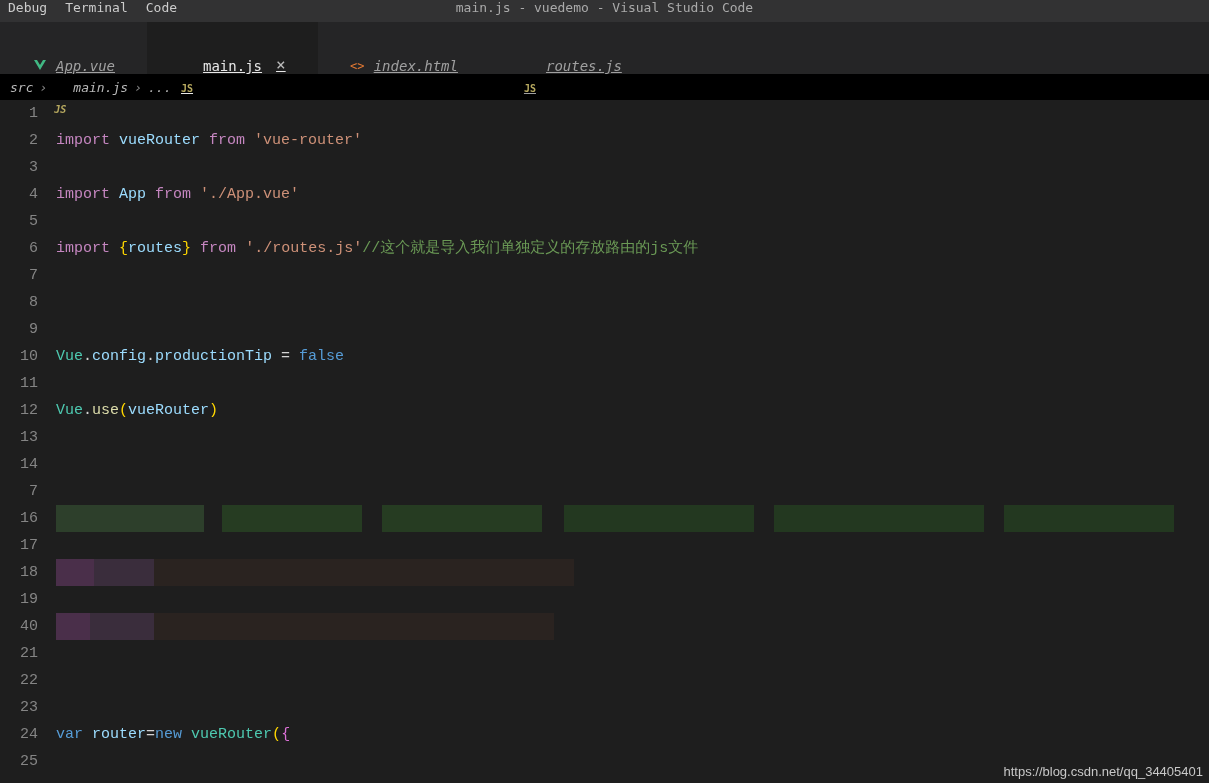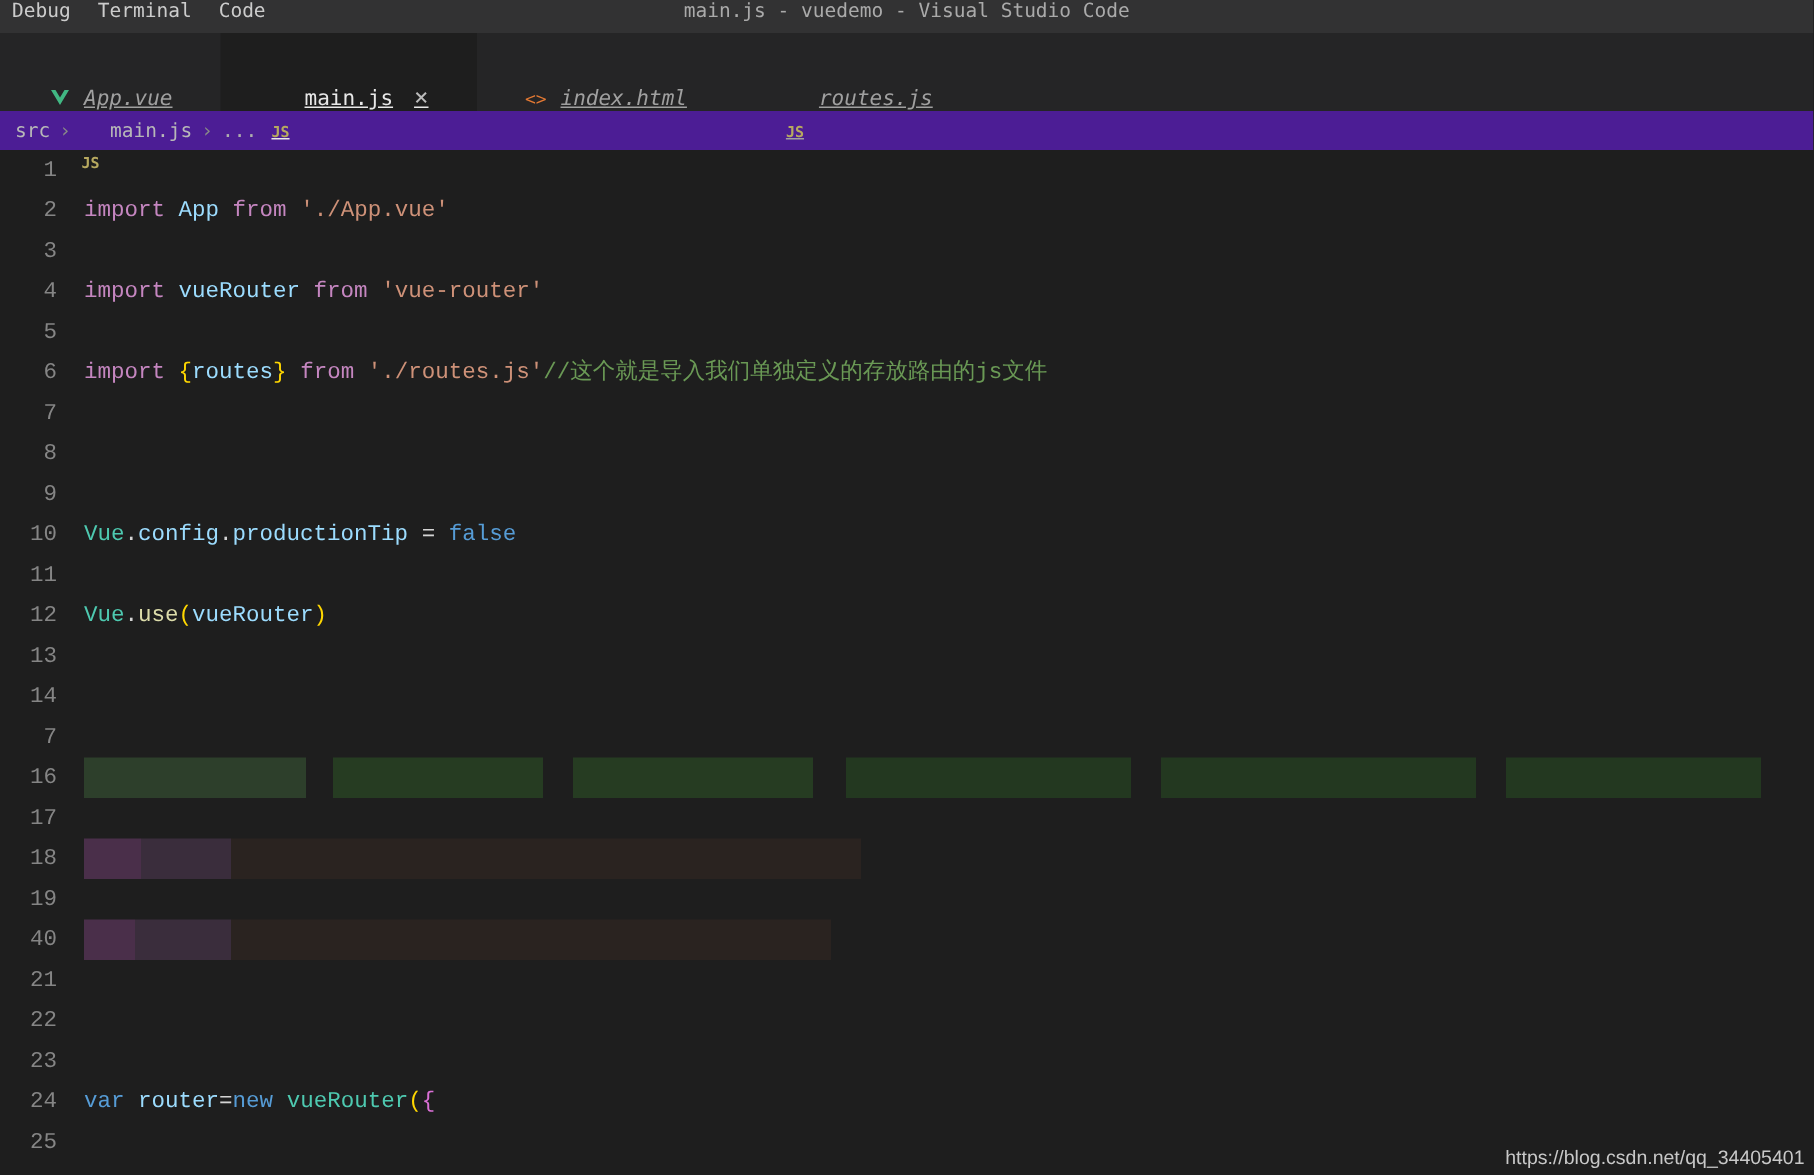--- a/index.html
+++ b/index.html
@@ -61,21 +61,22 @@
   .tab.noitalic .label { font-style: normal; }
   
   .breadcrumbs {
     height: 26px;
     display: flex;
     align-items: center;
     padding-left: 10px;
     font-size: 13px;
     color: #b8b8b8;
     gap: 6px;
-    background:#4c1d95;
+    background:#000000;
+    font-style:italic;
   }
   .breadcrumbs .chev { color: #888; }
   .breadcrumbs .ellipsis { color:#aeaeae; }
   
   .editor {
     display: flex;
     font-family: Consolas, "Courier New", monospace;
     font-size: 15px;
     line-height: 27px;
   }
@@ -195,22 +196,22 @@
     <div>19</div>
     <div>40</div>
     <div>21</div>
     <div>22</div>
     <div>23</div>
     <div>24</div>
     <div>25</div>
   </div>
 
   <div class="code">
+<div class="line"><span class="kw">import</span> <span class="id">vueRouter</span> <span class="kw">from</span> <span class="str">'vue-router'</span></div>
 <div class="line"><span class="kw">import</span> <span class="id">App</span> <span class="kw">from</span> <span class="str">'./App.vue'</span></div>
-<div class="line"><span class="kw">import</span> <span class="id">vueRouter</span> <span class="kw">from</span> <span class="str">'vue-router'</span></div>
 <div class="line"><span class="kw">import</span> <span class="brace1">{</span><span class="id">routes</span><span class="brace1">}</span> <span class="kw">from</span> <span class="str">'./routes.js'</span><span class="com">//这个就是导入我们单独定义的存放路由的js文件</span></div>
 <div class="line"></div>
 <div class="line"><span class="cls">Vue</span><span class="pn">.</span><span class="id">config</span><span class="pn">.</span><span class="id">productionTip</span><span class="pn"> = </span><span class="kw2">false</span></div>
 <div class="line"><span class="cls">Vue</span><span class="pn">.</span><span class="fn">use</span><span class="brace1">(</span><span class="id">vueRouter</span><span class="brace1">)</span></div>
 <div class="line"></div>
 <div class="censor-row">
   <span class="cblk" style="width:148px;background:#2d3f2b"></span><span class="cblk" style="width:18px;background:#1e1e1e"></span><span class="cblk" style="width:140px;background:#263c22"></span><span class="cblk" style="width:20px;background:#1e1e1e"></span><span class="cblk" style="width:160px;background:#263c22"></span><span class="cblk" style="width:22px;background:#1e1e1e"></span><span class="cblk" style="width:190px;background:#233820"></span><span class="cblk" style="width:20px;background:#1e1e1e"></span><span class="cblk" style="width:210px;background:#233820"></span><span class="cblk" style="width:20px;background:#1e1e1e"></span><span class="cblk" style="width:170px;background:#233820"></span>
 </div>
 <div class="censor-row">
   <span class="cblk" style="width:38px;background:#4a2f4a"></span><span class="cblk" style="width:60px;background:#3a2d3c"></span><span class="cblk" style="width:420px;background:#2a2320"></span>

